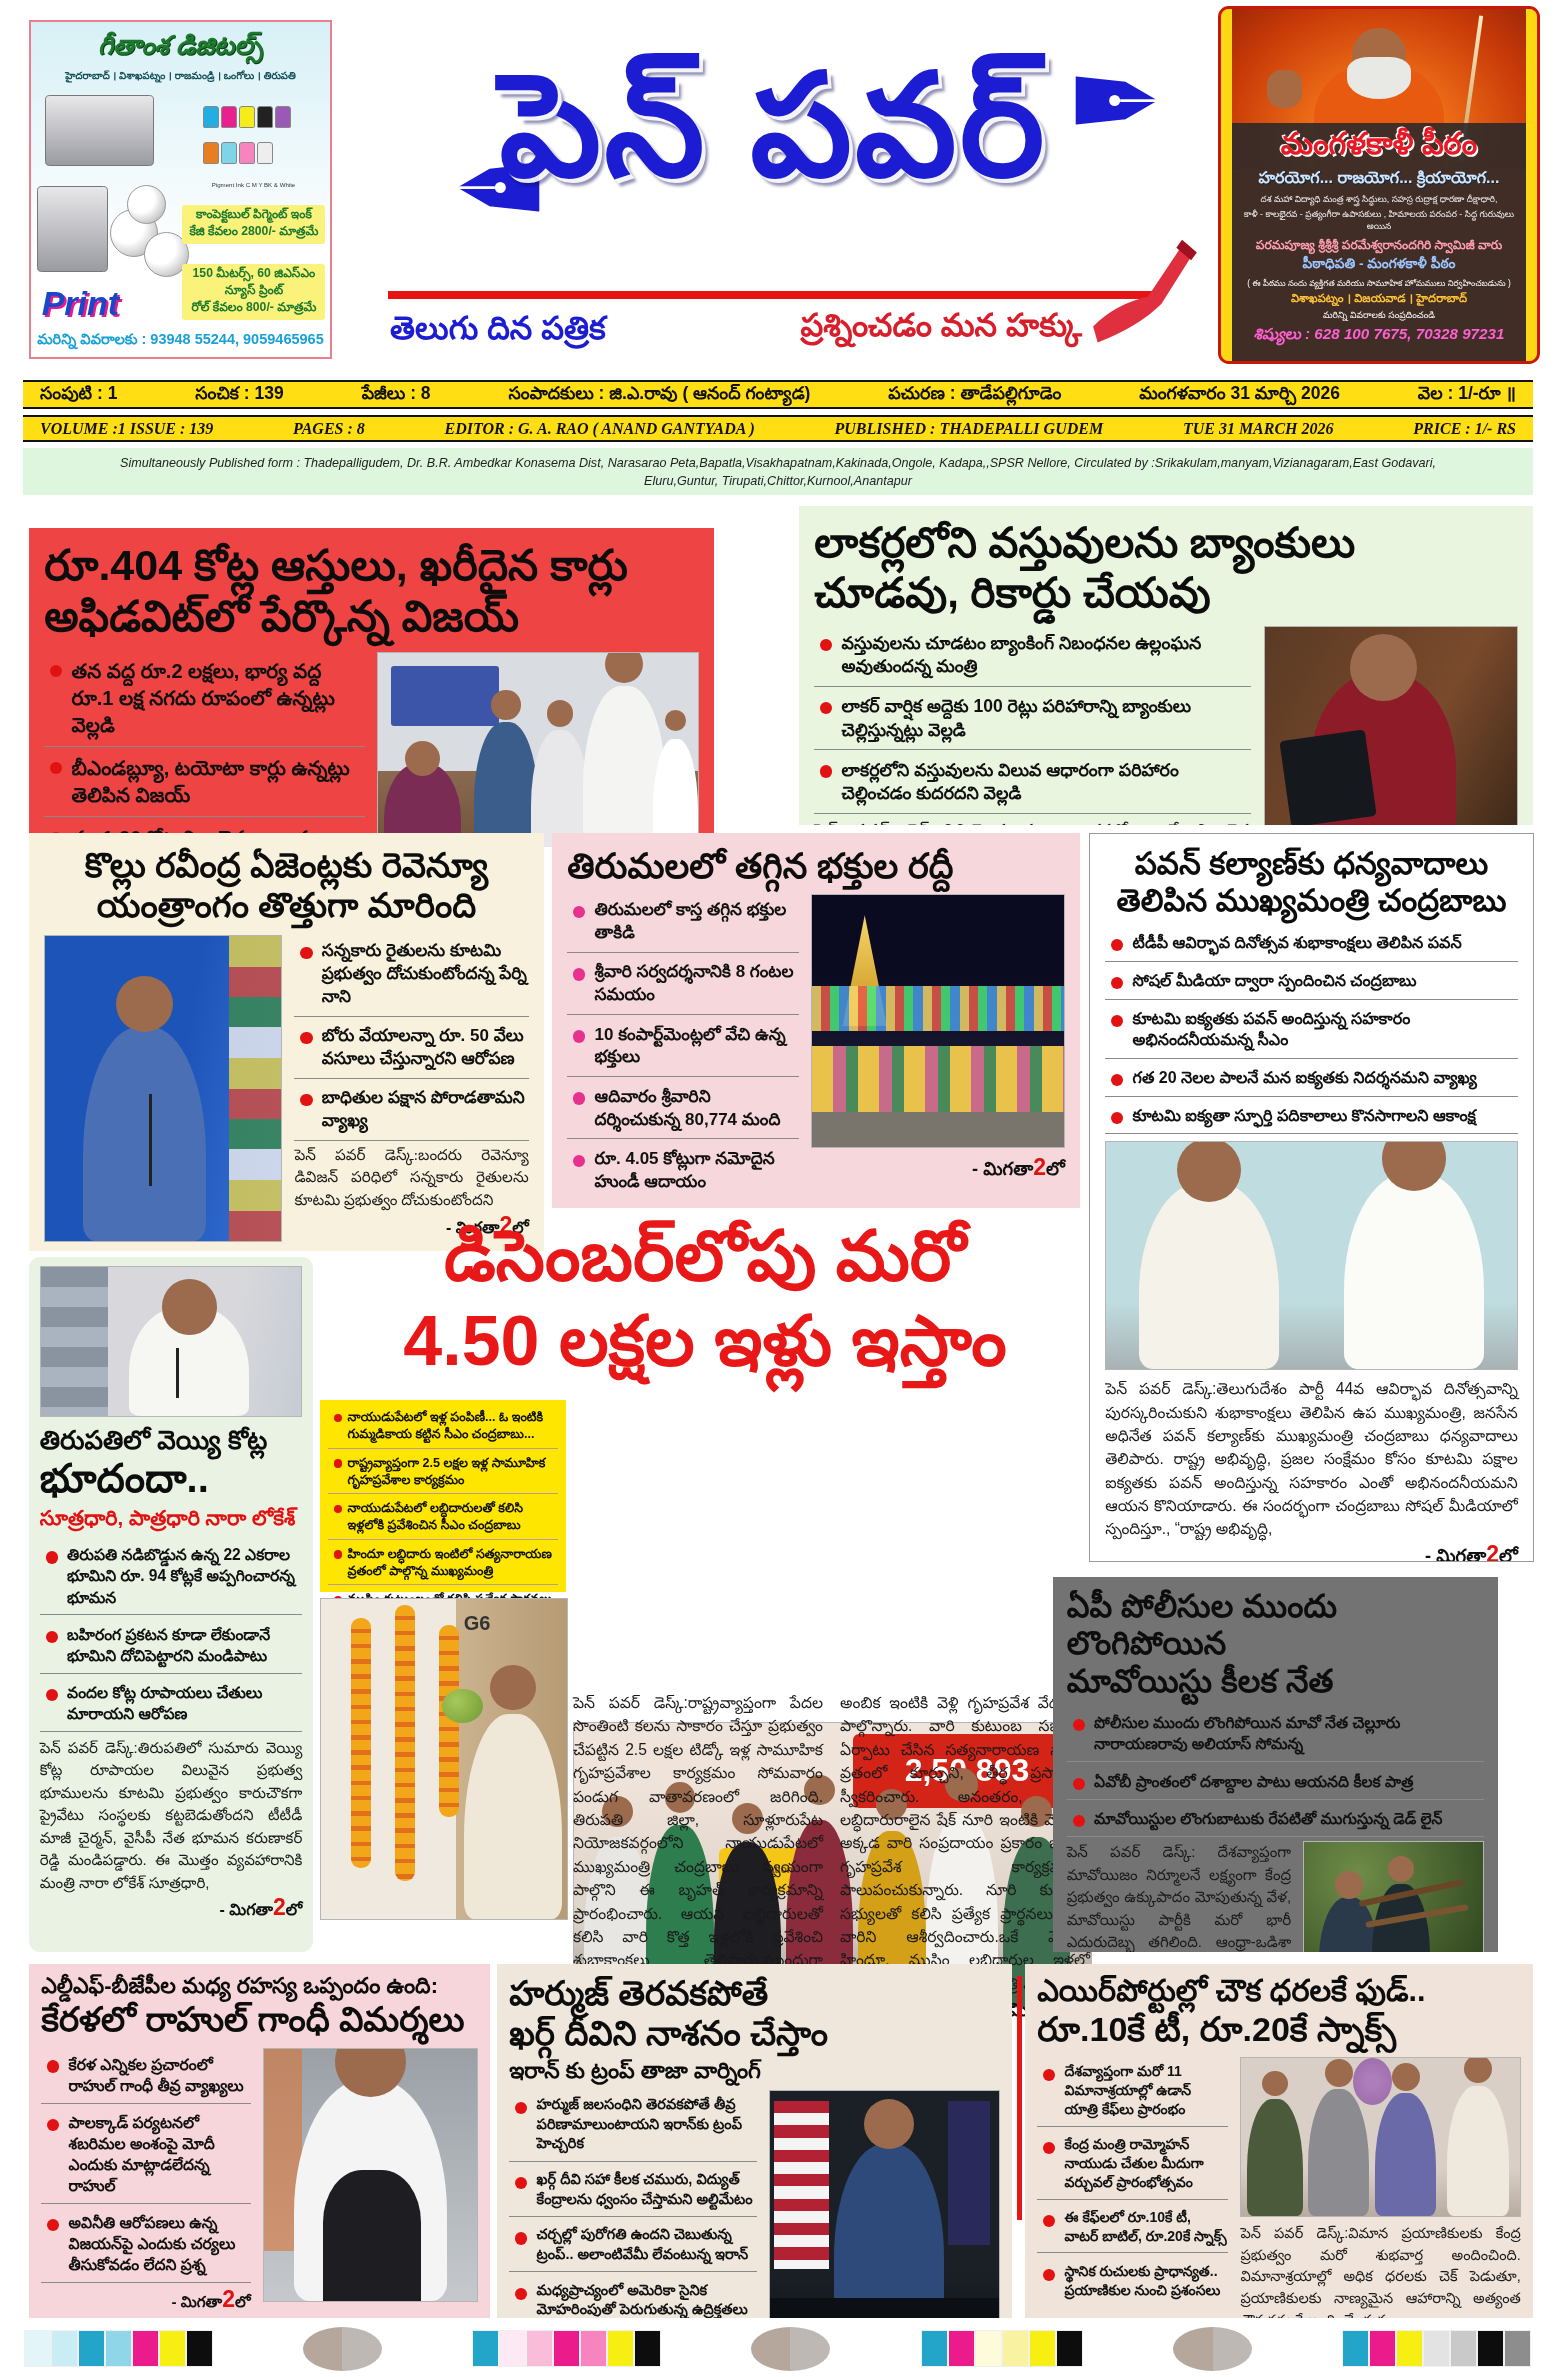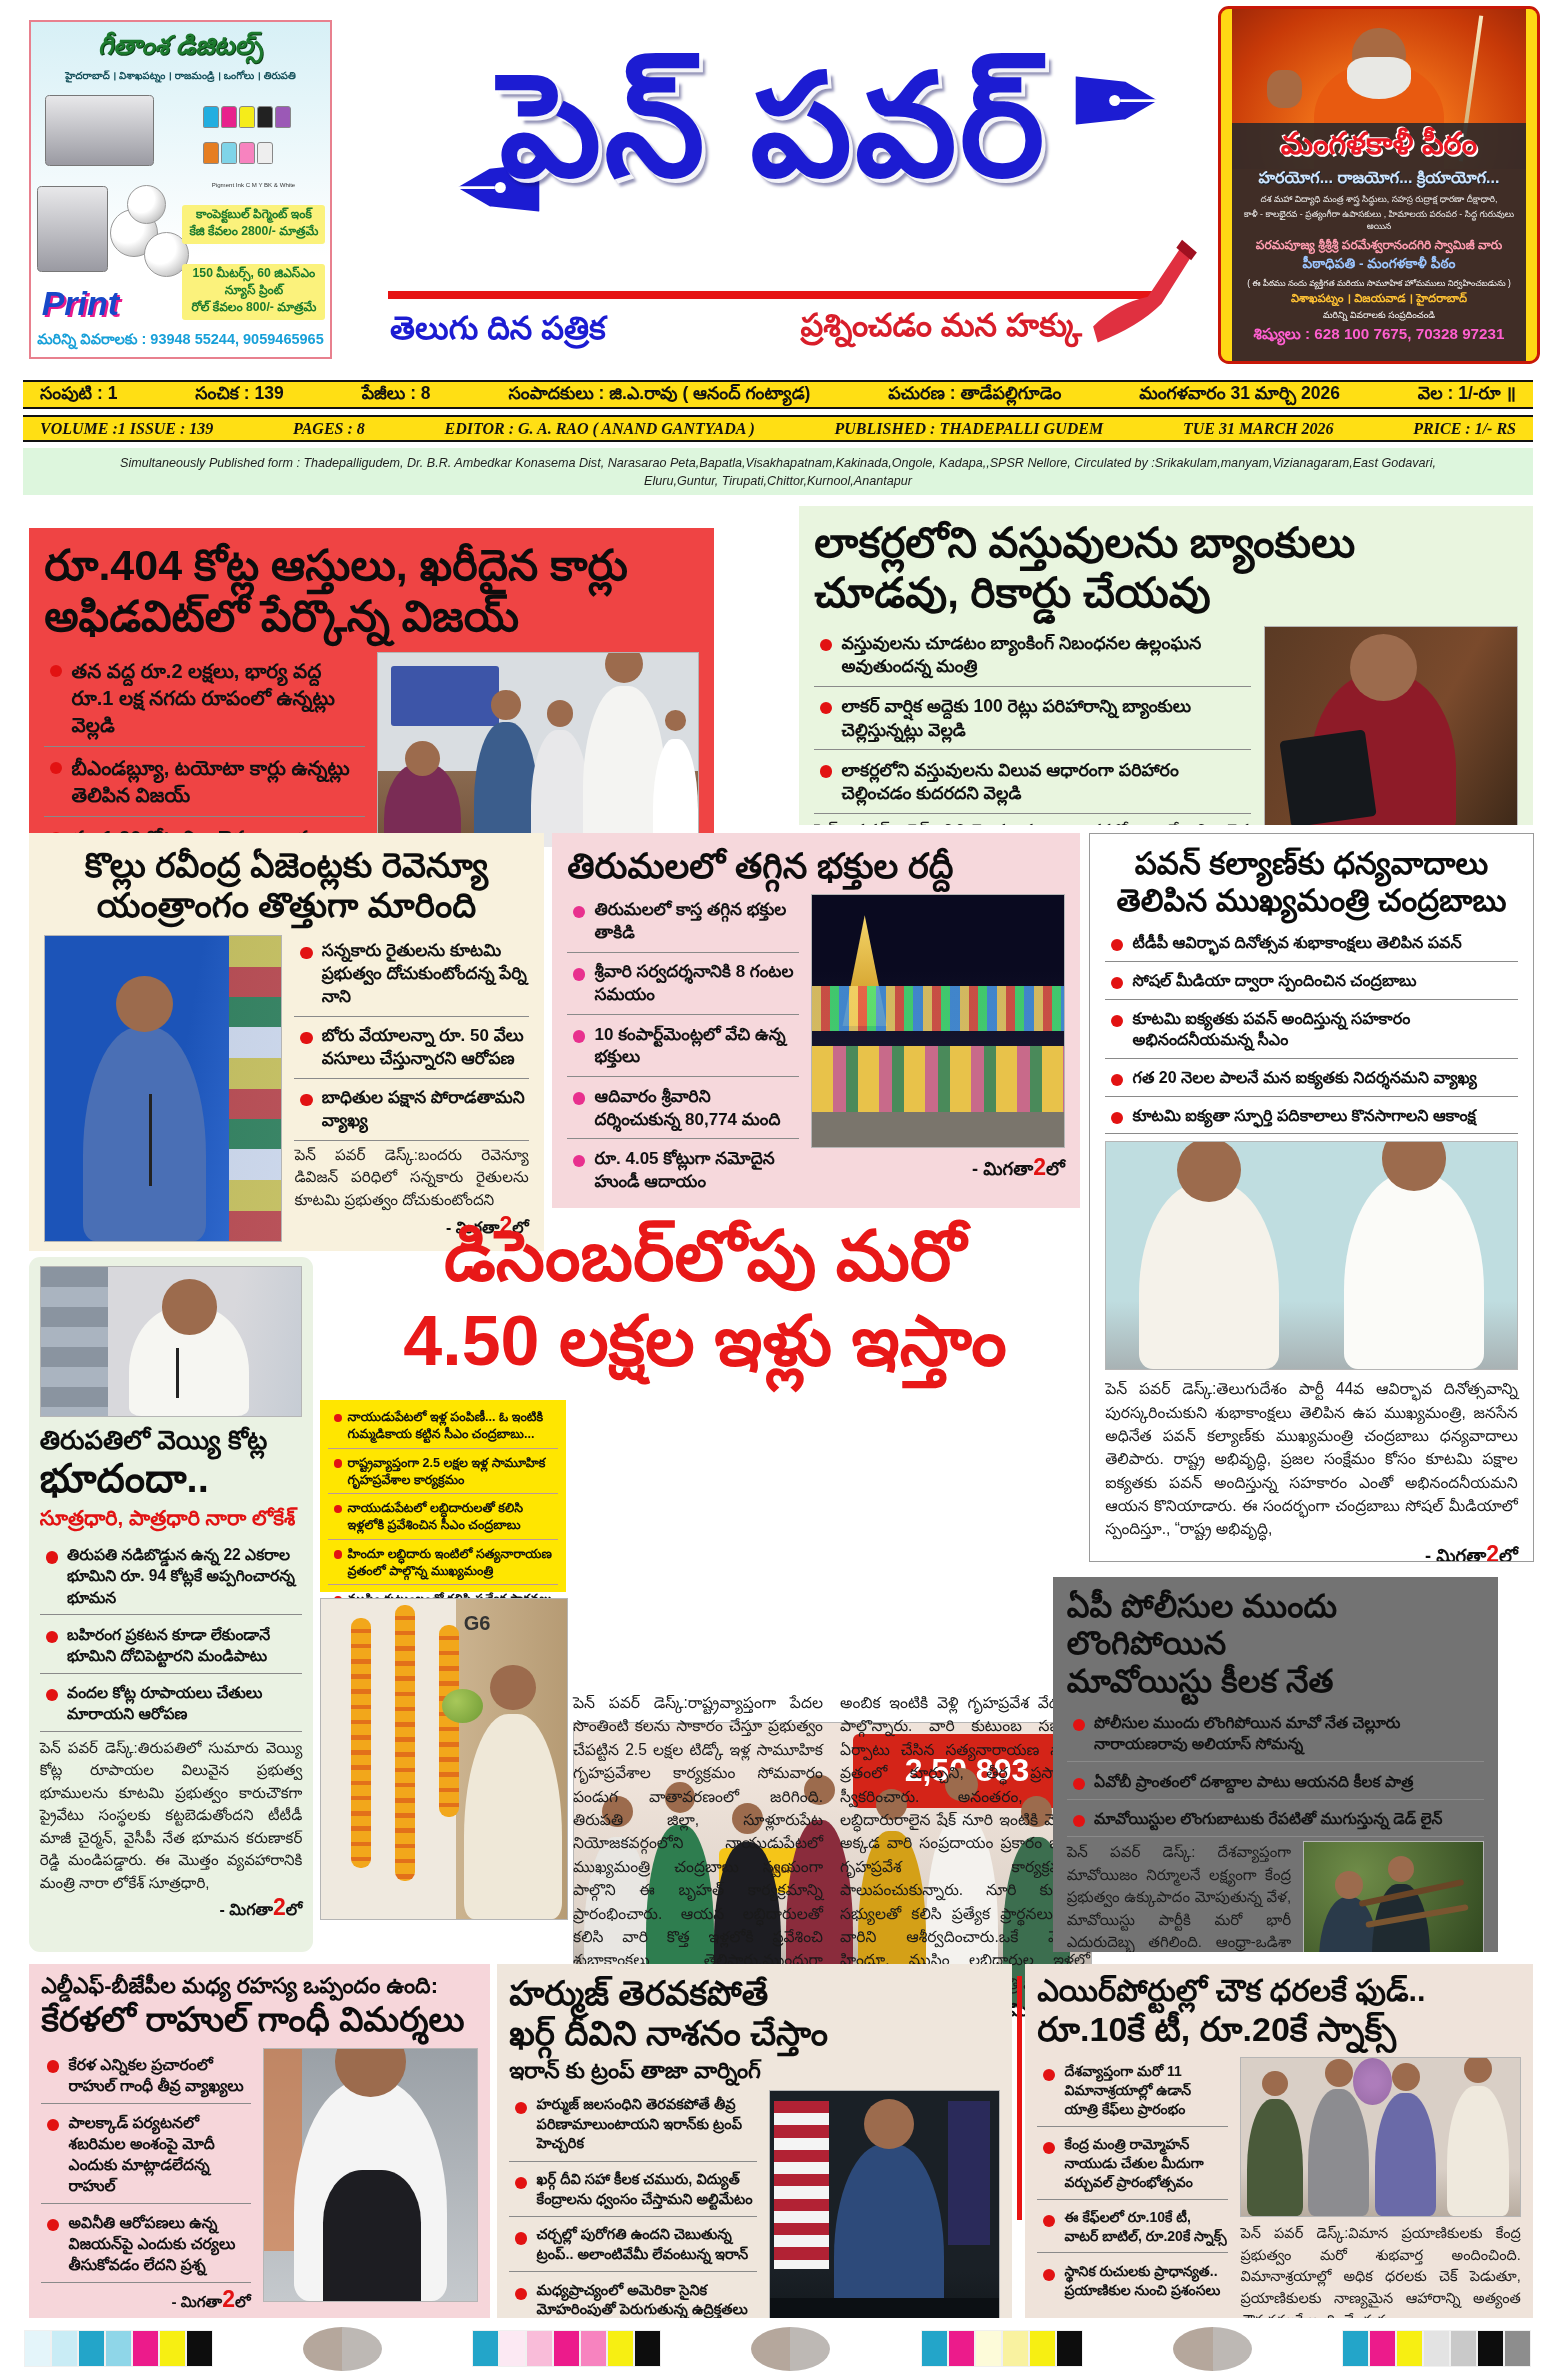--- a/index.html
+++ b/index.html
@@ -47,21 +47,21 @@
   .ad-right .panel{position:absolute;left:10.7px;right:10.7px;top:114px;bottom:0;background:rgba(40,40,42,.88);
                    text-align:center;color:#fff;padding:3px 6.1px;}
   .ar-title{font-size:30.5px;font-weight:900;color:#e81824;text-shadow:1.5px 1.5px 0 #fff,-1.5px -1.5px 0 #fff;}
   .ar-l1{font-size:16px;font-weight:bold;color:#cfe6ff;text-shadow:0.8px 0.8px 0 #123;}
   .ar-sm{font-size:8.8px;color:#f3f3f3;margin-top:3px;}
   .ar-l4{font-size:12.2px;font-weight:bold;color:#ff9db0;margin-top:4.6px;}
   .ar-l5{font-size:13.7px;font-weight:bold;color:#9cc6ff;margin-top:1.5px;}
   .ar-l6{font-size:8.4px;color:#fff;margin-top:3px;}
   .ar-l7{font-size:11.4px;font-weight:bold;color:#ffc234;margin-top:2.3px;}
   .ar-l8{font-size:9.1px;color:#fff;margin-top:1.5px;}
-  .ar-contact{font-size:15.2px;font-weight:900;color:#ff5fd0;margin-top:3px;}
+  .ar-contact{font-size:15.2px;font-weight:900;color:#ff5fd0;margin-top:3px;font-style:italic;}
   
   .ybar1{left:23px;top:380px;width:1510px;height:29px;background:#ffdf14;border-top:2.3px solid #111;border-bottom:2.3px solid #111;
          display:flex;justify-content:space-between;align-items:center;padding:0 17px;box-sizing:border-box;
          font-size:17.5px;font-weight:bold;}
   .ybar2{left:23px;top:415px;width:1510px;height:27.4px;background:#ffdf14;border-top:2.3px solid #111;border-bottom:2.3px solid #111;
          display:flex;justify-content:space-between;align-items:center;padding:0 17px;box-sizing:border-box;
          font-size:16px;font-weight:bold;font-style:italic;font-family:"Liberation Serif","DejaVu Serif",serif;}
   .pubstrip{left:23px;top:448px;width:1510px;height:47px;background:#ddf6dd;text-align:center;
             font-size:12.6px;font-style:italic;color:#222;padding-top:6.1px;box-sizing:border-box;line-height:1.45;}
   
@@ -269,21 +269,21 @@
         <span style="position:absolute;right:0;top:0;width:22%;height:100%;background:repeating-linear-gradient(#e8d44a 0 30.5px,#d84a3a 30.5px 61px,#3a8a4a 61px 91px,#f0f0f0 91px 122px);opacity:.8;"></span>
         <span class="person" style="left:16%;width:52%;height:70%;background:#4a6fb5;"></span>
         <span style="position:absolute;left:44%;bottom:18%;width:3px;height:30%;background:#222;"></span>
       </div>
       <div style="flex:1;">
         <ul class="bullets" style="font-size:17px;">
           <li>సన్నకారు రైతులను కూటమి ప్రభుత్వం దోచుకుంటోందన్న పేర్ని నాని</li>
           <li>బోరు వేయాలన్నా రూ. 50 వేలు వసూలు చేస్తున్నారని ఆరోపణ</li>
           <li>బాధితుల పక్షాన పోరాడతామని వ్యాఖ్య</li>
         </ul>
-        <div class="body-text" style="font-size:15.2px;margin-top:3px;">పెన్ పవర్ డెస్క్:బందరు రెవెన్యూ డివిజన్ పరిధిలో సన్నకారు రైతులను కూటమి ప్రభుత్వం దోచుకుంటోందని</div>
+        <div class="body-text" style="font-size:15.2px;margin-top:3px;font-family:Liberation Serif, serif;">పెన్ పవర్ డెస్క్:బందరు రెవెన్యూ డివిజన్ పరిధిలో సన్నకారు రైతులను కూటమి ప్రభుత్వం దోచుకుంటోందని</div>
         <div class="more" style="font-size:16px;">
           <span>- మిగతా</span><span class="n">2</span><span>లో</span>
         </div>
       </div>
     </div>
   </section>
 
   <section class="abs box tirumala">
     <div class="hl" style="font-size:35px;">తిరుమలలో తగ్గిన భక్తుల రద్దీ</div>
     <div class="row" style="margin-top:7.6px;">

